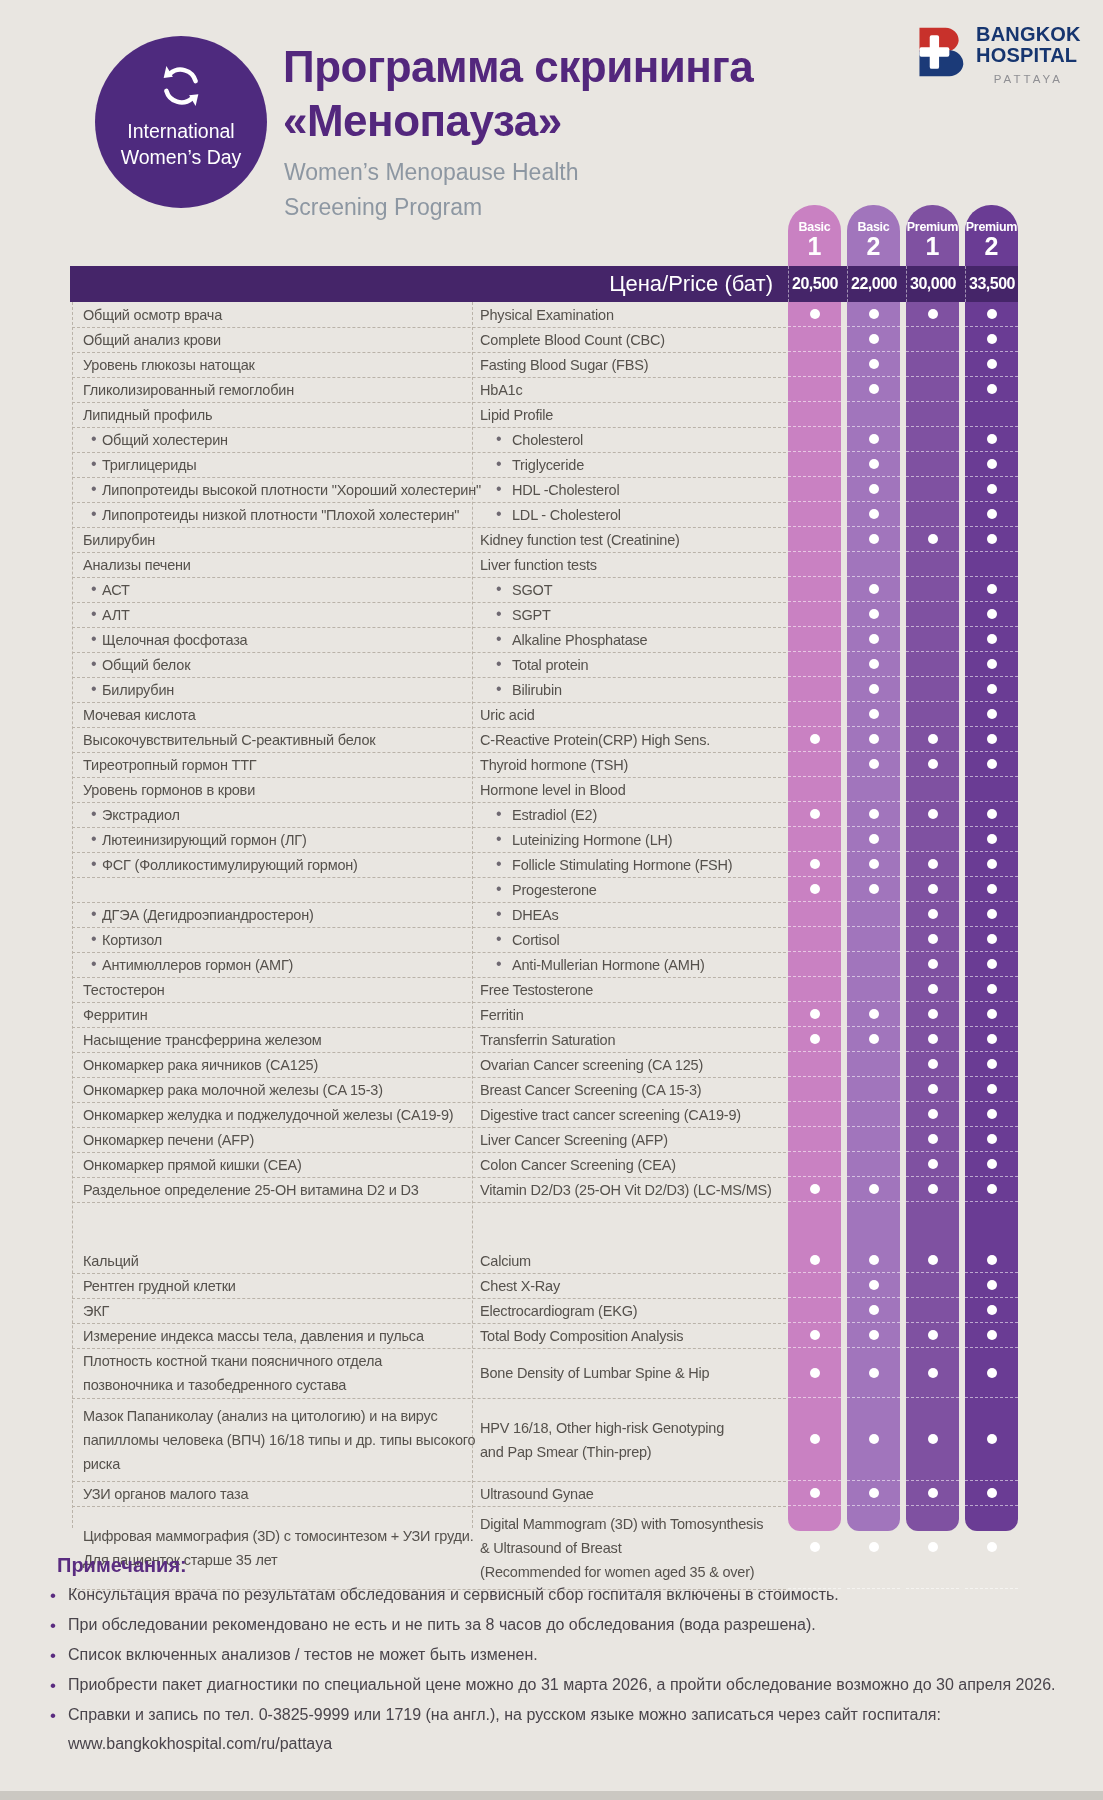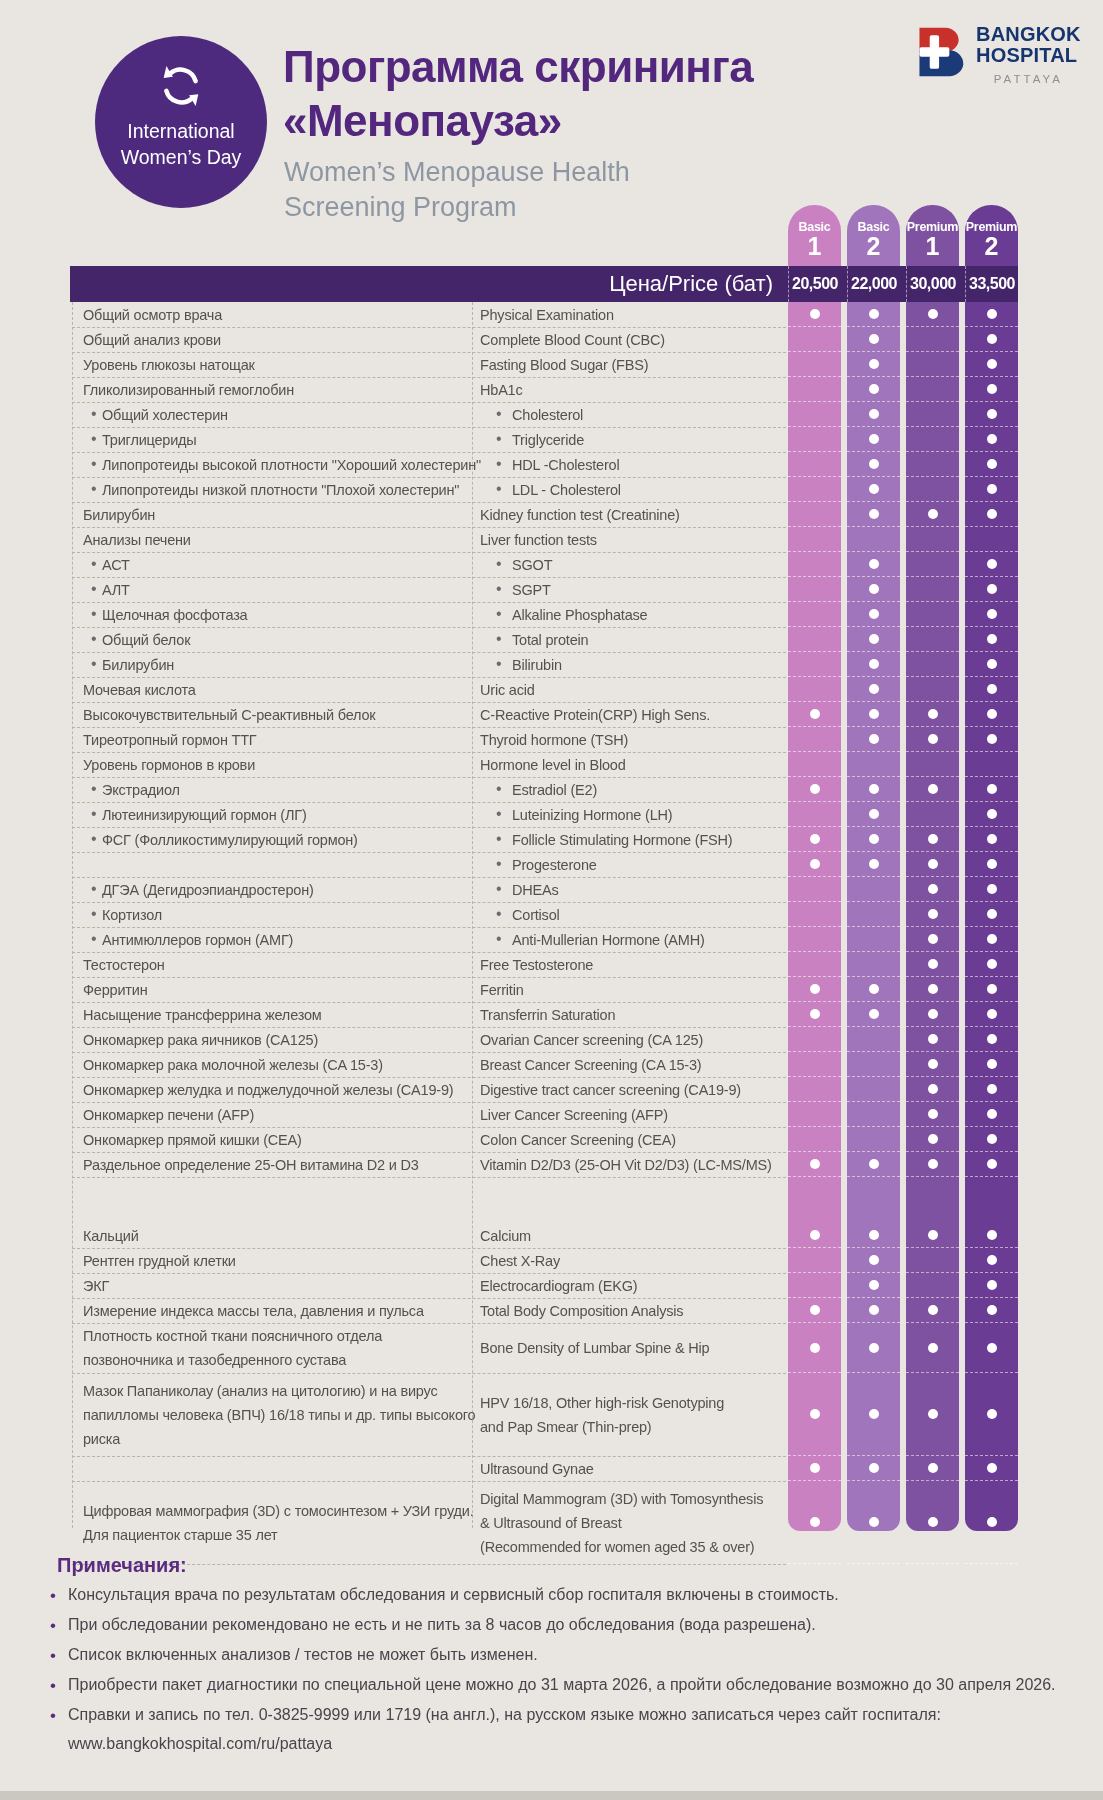--- a/index.html
+++ b/index.html
@@ -8,21 +8,21 @@
 
   
   .badge{position:absolute;left:95px;top:36px;width:172px;height:172px;border-radius:50%;
          background:#4e2a7e;color:#fff;text-align:center;}
   .badge svg{margin-top:24px;}
   .badge-l1{font-size:19.5px;margin-top:4px;}
   .badge-l2{font-size:19.5px;margin-top:3px;}
 
   .title{position:absolute;left:283px;top:40px;font-size:44px;font-weight:bold;color:#53277d;
          line-height:54px;letter-spacing:-0.5px;}
-  .subtitle{position:absolute;left:284px;top:155px;font-size:27px;color:#8d97a2;line-height:35px;}
+  .subtitle{position:absolute;left:284px;top:155px;font-size:23px;color:#8d97a2;line-height:35px;}
 
   .hospital{position:absolute;left:912px;top:24px;display:flex;}
   .hosp-text{margin-left:8px;}
   .hosp-name{font-size:20px;font-weight:bold;color:#16356f;line-height:21px;letter-spacing:0.2px;}
   .hosp-city{margin-top:7px;font-size:11.5px;color:#8f8f93;letter-spacing:3px;text-align:center;}
 
   
   .tab{position:absolute;top:205px;height:61px;width:53px;border-radius:26px 26px 0 0;
        color:#fff;text-align:center;}
   .tab-tier{font-size:12.5px;font-weight:bold;margin-top:15px;letter-spacing:-0.3px;}
@@ -195,20 +195,29 @@
         <div class="cell" style="left: 847px;">
           <span class="dot"></span>
         </div>
         <div class="cell" style="left: 906px;"></div>
         <div class="cell" style="left: 965px;">
           <span class="dot"></span>
         </div>
         <div class="sep"></div>
       </div>
       <div class="row" style="height: 25px;">
+        <div class="lbl ru">Липидный профиль</div>
+        <div class="lbl en">Lipid Profile</div>
+        <div class="cell" style="left: 788px;"></div>
+        <div class="cell" style="left: 847px;"></div>
+        <div class="cell" style="left: 906px;"></div>
+        <div class="cell" style="left: 965px;"></div>
+        <div class="sep"></div>
+      </div>
+      <div class="row" style="height: 25px;">
         <div class="lbl ru sub">Общий холестерин</div>
         <div class="lbl en sub">Cholesterol</div>
         <div class="cell" style="left: 788px;"></div>
         <div class="cell" style="left: 847px;">
           <span class="dot"></span>
         </div>
         <div class="cell" style="left: 906px;"></div>
         <div class="cell" style="left: 965px;">
           <span class="dot"></span>
         </div>
@@ -719,20 +728,21 @@
         </div>
         <div class="cell" style="left: 906px;">
           <span class="dot"></span>
         </div>
         <div class="cell" style="left: 965px;">
           <span class="dot"></span>
         </div>
         <div class="sep"></div>
       </div>
       <div class="row" style="height: 25px;">
+        <div class="lbl ru">УЗИ органов малого таза</div>
         <div class="lbl en">Ultrasound Gynae</div>
         <div class="cell" style="left: 788px;">
           <span class="dot"></span>
         </div>
         <div class="cell" style="left: 847px;">
           <span class="dot"></span>
         </div>
         <div class="cell" style="left: 906px;">
           <span class="dot"></span>
         </div>

